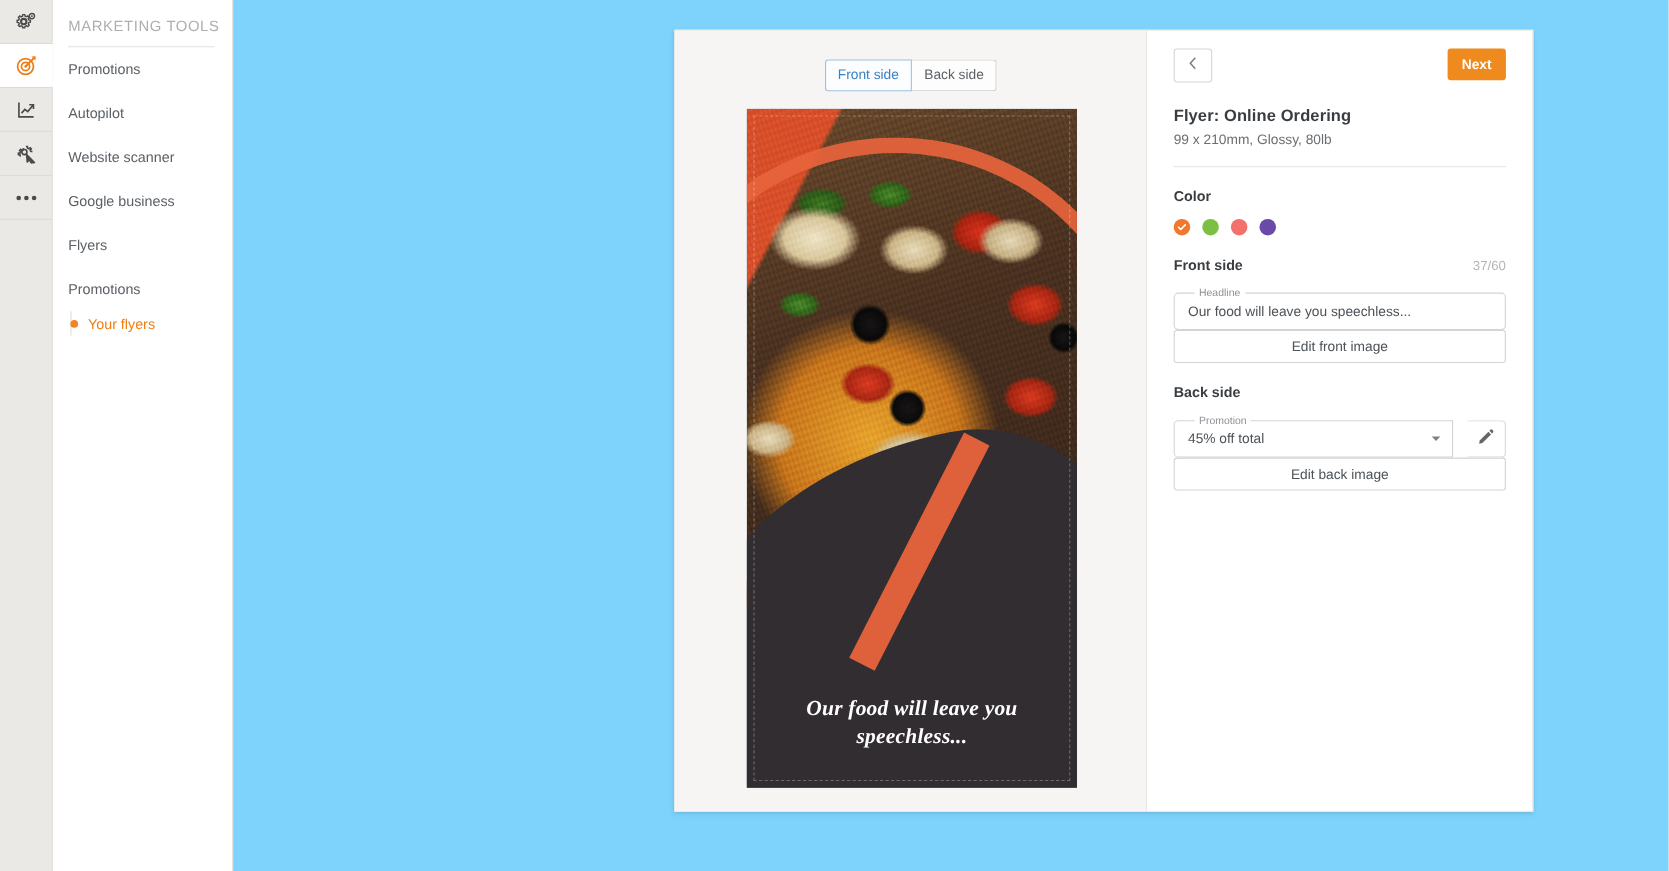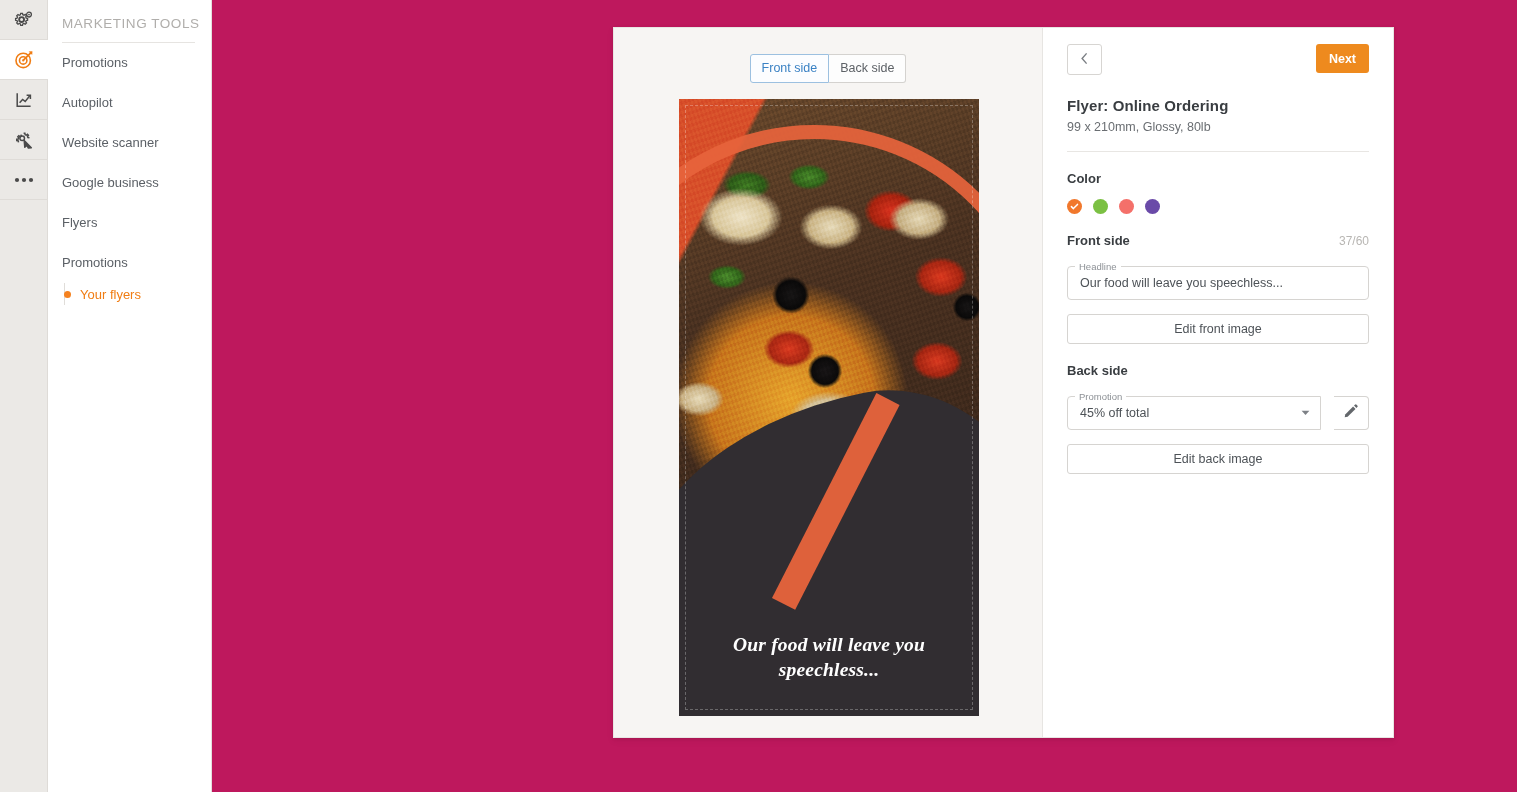--- a/index.html
+++ b/index.html
@@ -60,21 +60,21 @@
     padding: 4px 0 4px 18px; cursor: pointer;
   }
   .sb-dot {
     position: absolute; left: 2px; top: 50%; margin-top: -3.5px;
     width: 7px; height: 7px; border-radius: 50%; background: #f58220;
   }
 
   
   .stage {
     flex: 1 1 auto; height: 792px;
-    background: #be185d;
+    background: #7dd3fc;
     position: relative;
   }
   .card {
     position: absolute; left: 401px; top: 27px;
     width: 781px; height: 711px;
     background: #ffffff;
     border: 1px solid #e8e6e3;
     box-shadow: 0 1px 3px rgba(0,0,0,.10), 0 3px 8px rgba(0,0,0,.05);
     display: flex;
     overflow: hidden;
@@ -230,21 +230,21 @@
   }
   .swatch svg { display: block; }
   .field {
     position: relative; margin-top: 18px;
     height: 34px;
     border: 1px solid #d6d4d1; border-radius: 4px;
     background: #fff;
     display: flex; align-items: center;
   }
   .field-label {
-    position: absolute; top: -6px; left: 7px;
+    position: absolute; top: -6px; left: 18px;
     background: #fff; padding: 0 4px;
     font-size: 9.5px; color: #8d9196; line-height: 11px;
   }
   .field-value {
     font-size: 12.5px; color: #4d5257; padding: 0 12px;
     white-space: nowrap; overflow: hidden; text-overflow: ellipsis;
   }
   .field .caret {
     margin-left: auto; margin-right: 10px; color: #7d8186; font-size: 10px;
     display: flex; align-items: center;
@@ -252,21 +252,21 @@
   .field-row { display: flex; align-items: flex-end; margin-top: 18px; gap: 13px; }
   .field-row .field { margin-top: 0; flex: 1 1 auto; border-radius: 4px 0 0 4px; }
   .icon-btn {
     width: 35px; flex: 0 0 35px; height: 34px;
     border: 1px solid #d6d4d1; border-left: none; border-radius: 0 4px 4px 0;
     background: #fff; cursor: pointer;
     display: flex; align-items: center; justify-content: center;
     color: #63676b;
   }
   .wide-btn {
-    margin-top: 14px; height: 30px;
+    height: 30px;
     border: 1px solid #d6d4d1; border-radius: 3px; background: #fff;
     display: flex; align-items: center; justify-content: center;
     font-size: 12.5px; color: #4d5257; cursor: pointer;
   }
 </style>
 </head>
 <body>
 
 <div class="app">
 

